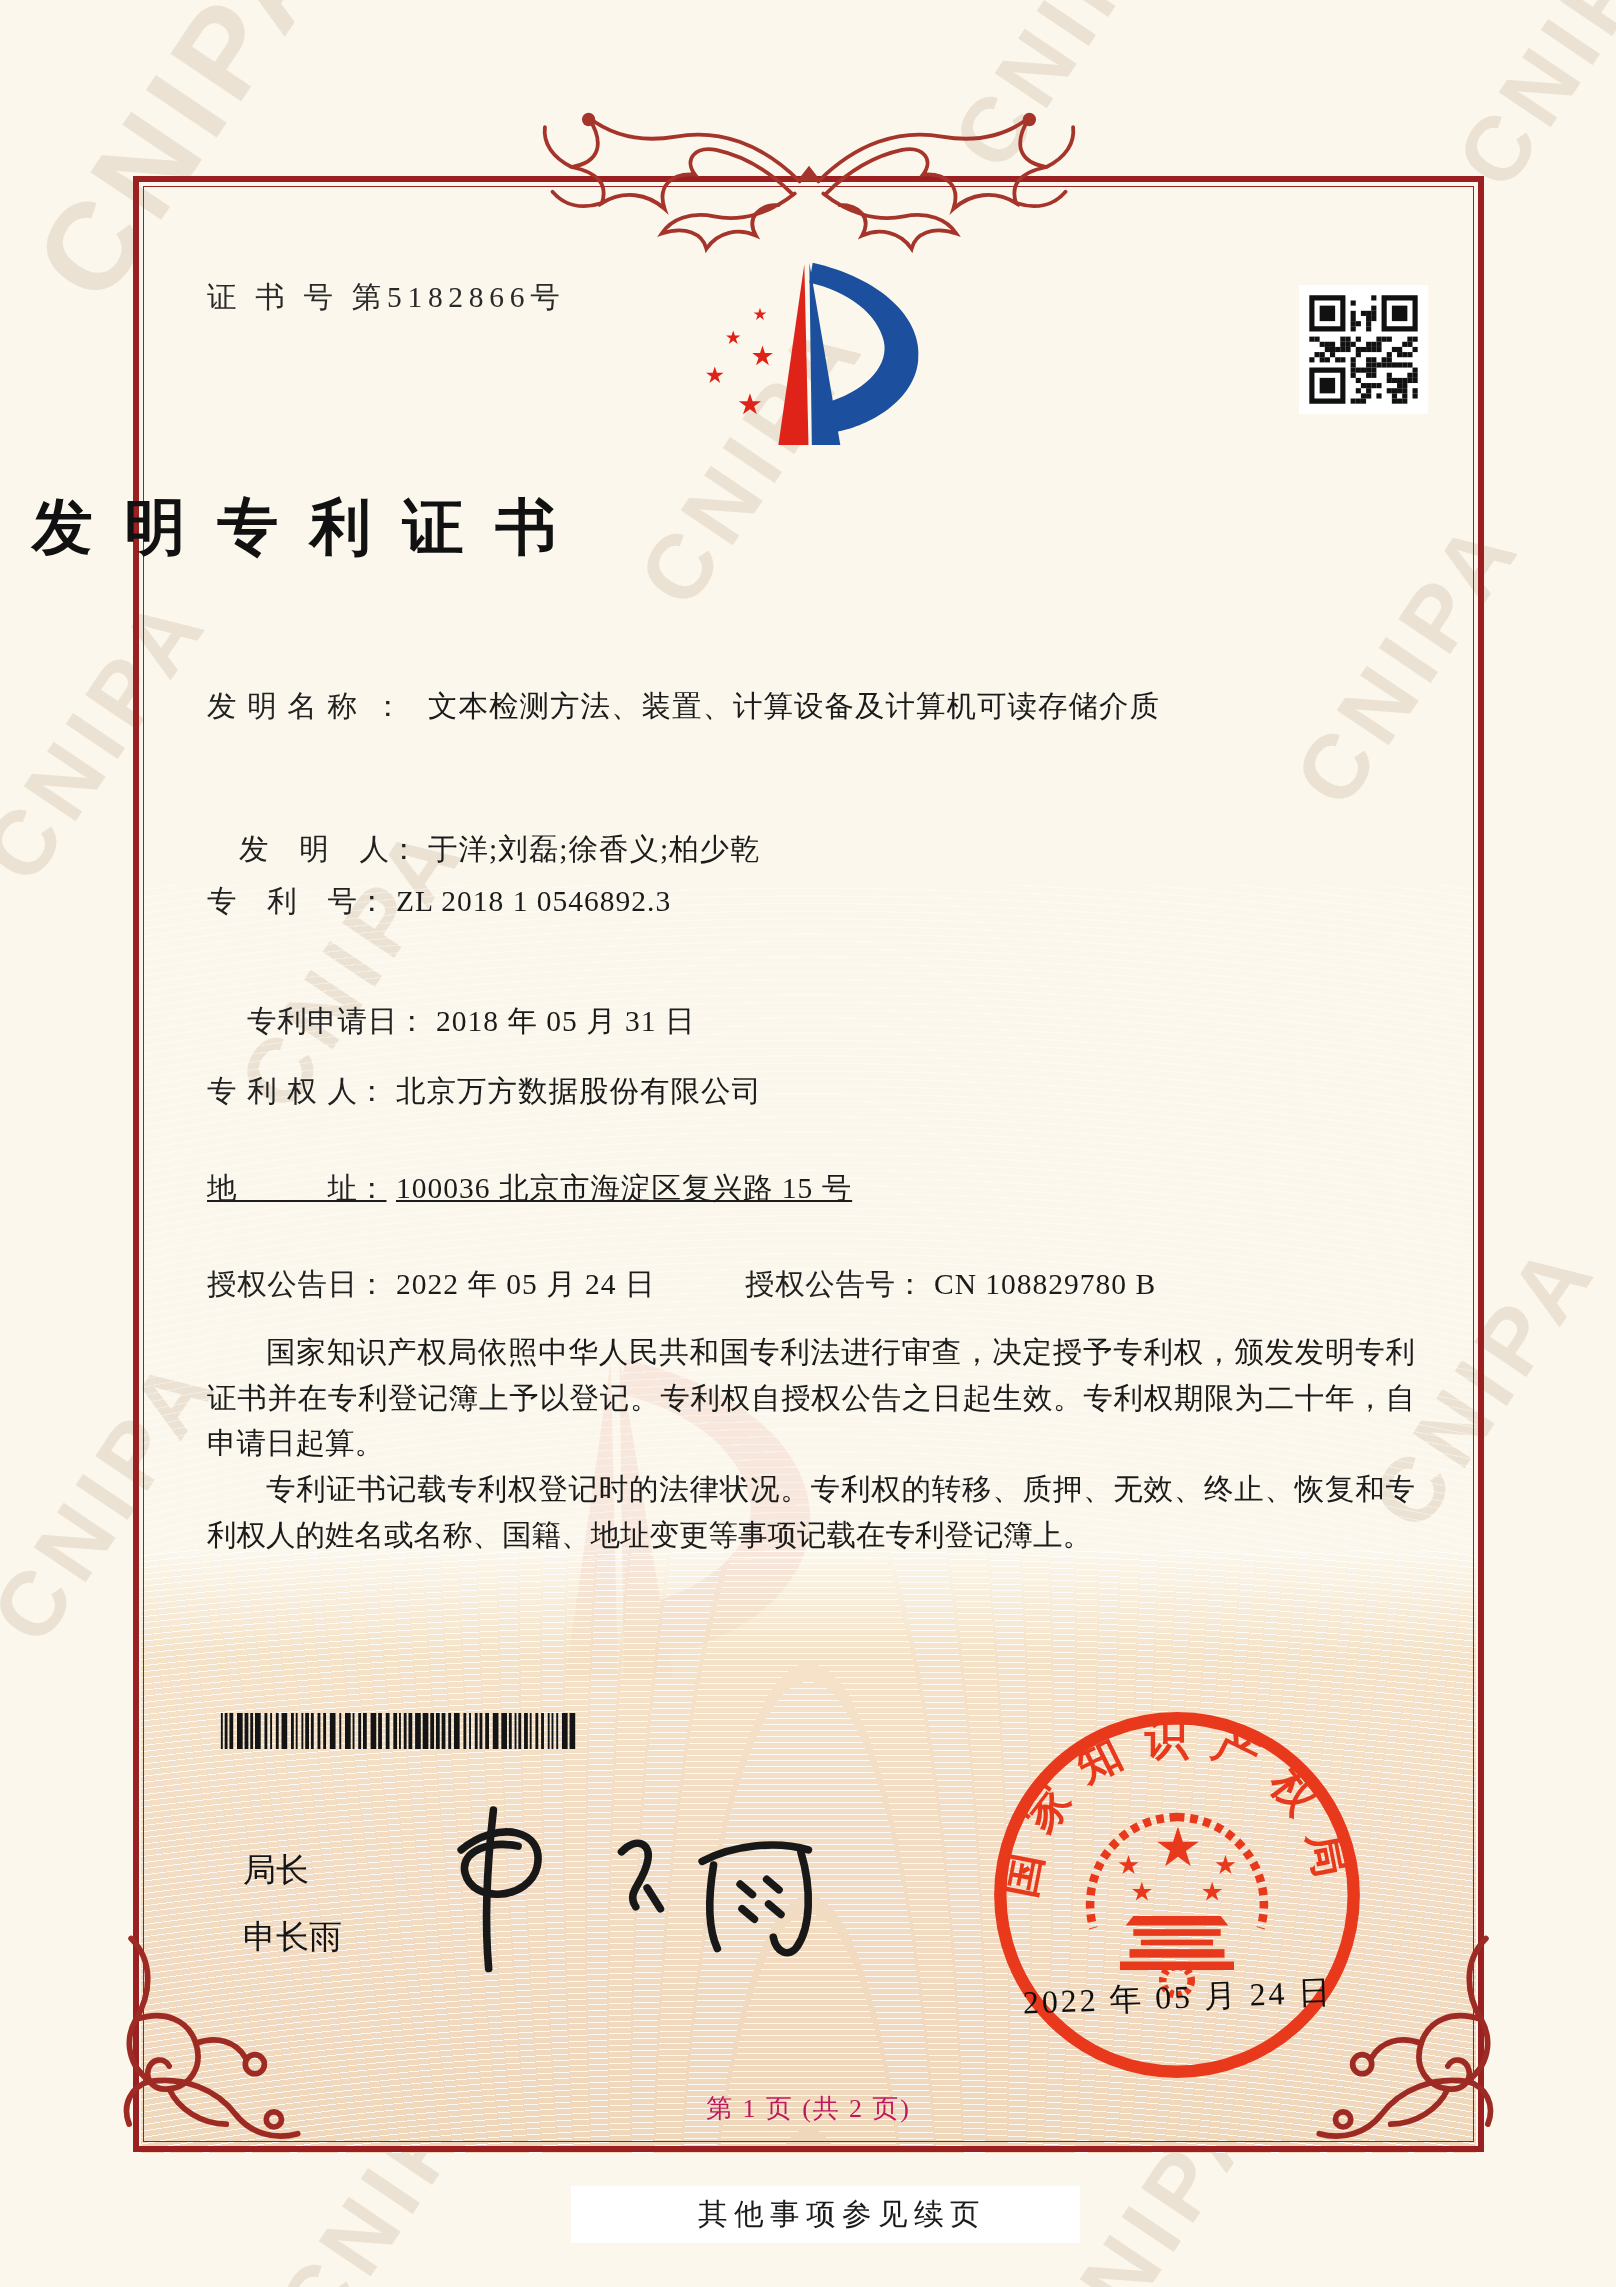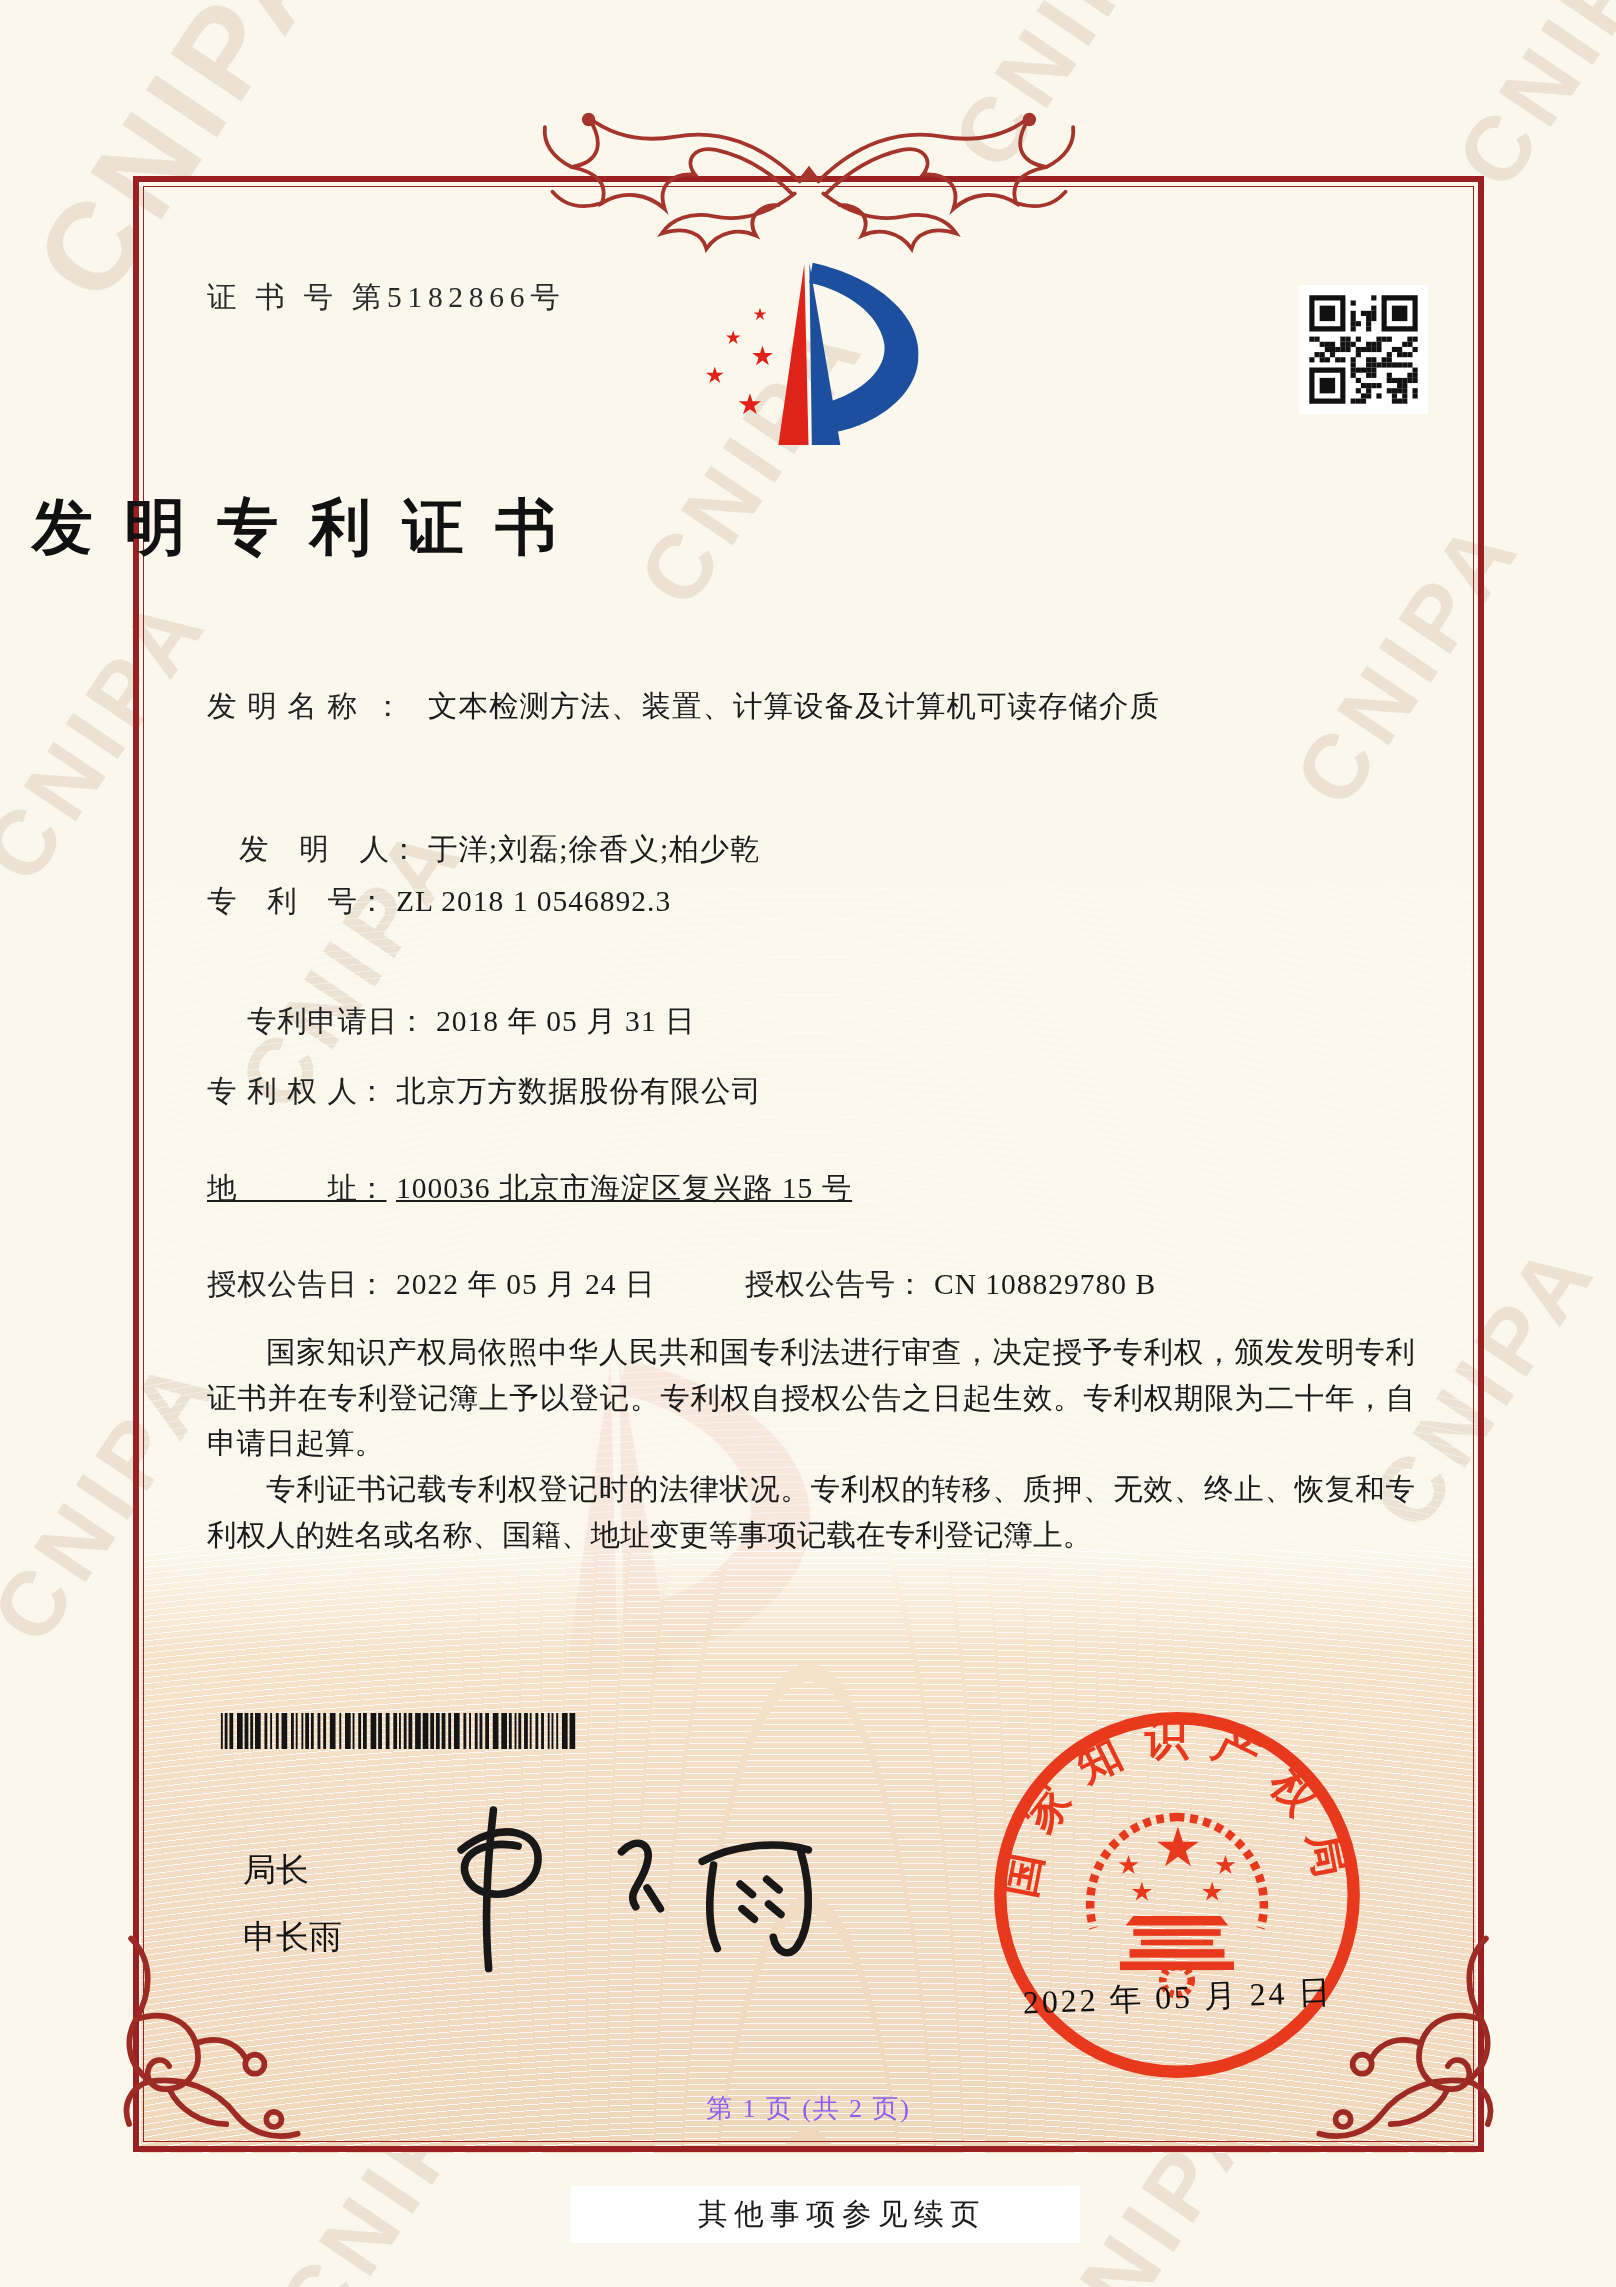--- a/index.html
+++ b/index.html
@@ -80,21 +80,21 @@
   .signer .name{margin-top:34px;}
   .signature{position:absolute; left:398px; top:1793px; z-index:6;}
   .seal{position:absolute; left:987px; top:1705px; z-index:5;}
   .seal-date{
     position:absolute; left:1001px; top:1976px; width:354px; text-align:center;
     font-size:32px; color:#101010; letter-spacing:2.9px; z-index:6;
     transform:rotate(-2deg);
   }
   .page-indicator{
     position:absolute; left:0; right:0; top:2091px; text-align:center;
-    font-size:26px; color:#8b5cf6; z-index:4; letter-spacing:1.9px;
+    font-size:26px; color:#be185d; z-index:4; letter-spacing:1.9px;
   }
   .continuation{
     position:absolute; left:571px; top:2186px; width:476px; height:57px;
     background:#ffffff; z-index:4; display:flex; align-items:center; justify-content:center;
     font-size:29.5px; letter-spacing:.22em; color:#1b1b1b;padding-left:33px;
   }
   
   .ornament-top{position:absolute; left:514px; top:91px; z-index:4;}
   .corner{position:absolute; z-index:4;}
   .corner.bl{left:112px; top:1929px;}

